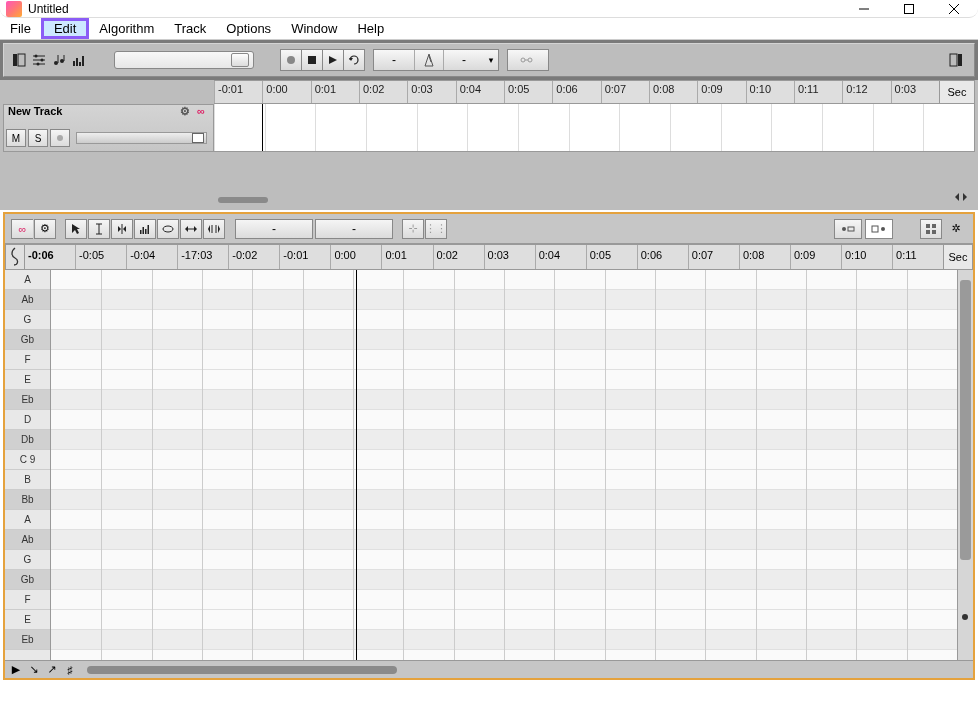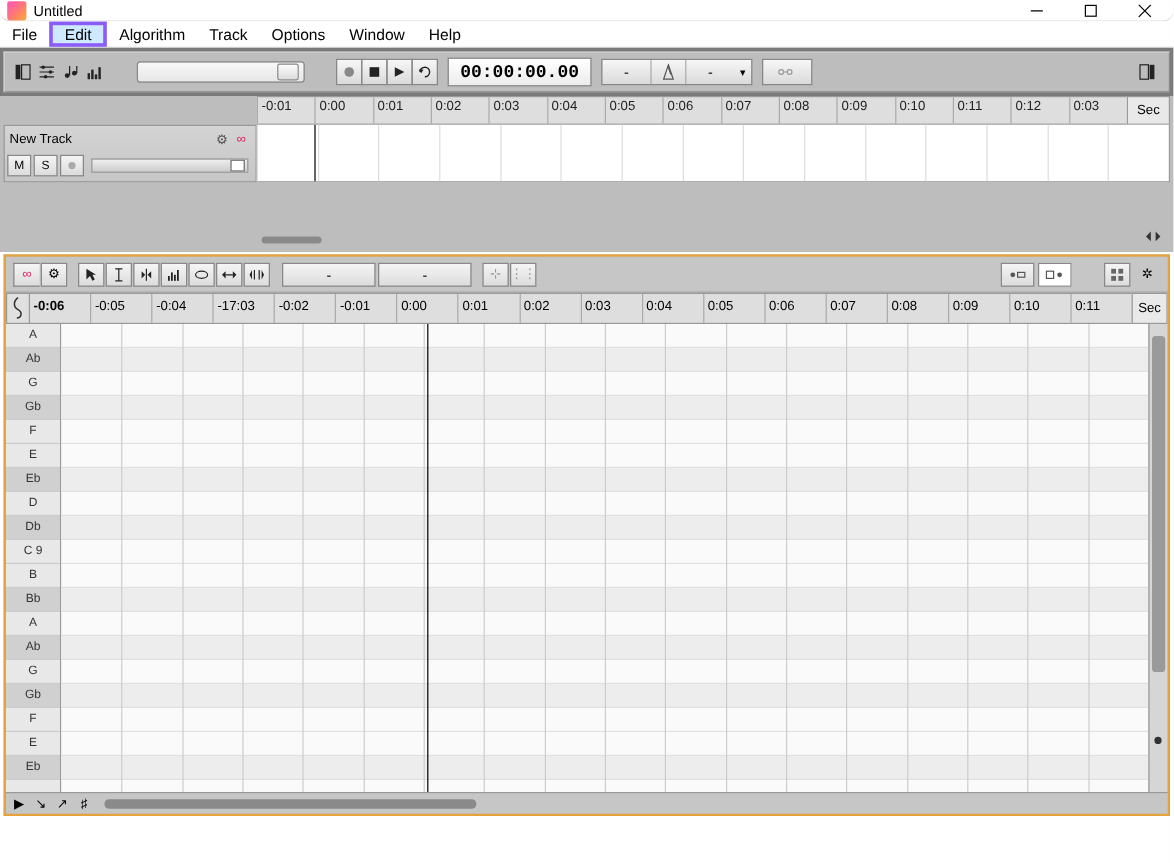--- a/index.html
+++ b/index.html
@@ -43,21 +43,21 @@
 
 .timeline-panel { background: #bdbdbd; padding: 0 3px 3px 3px; }
 .ruler-row { display: flex; height: 24px; }
 .track-head-space { width: 211px; background: #bdbdbd; }
 .ruler { flex: 1; display:flex; background: #dedede; border-top: 1px solid #999; border-bottom: 1px solid #999; position:relative;}
 .ruler .tick { flex:1; border-left:1px solid #aaa; font-size:11px; padding-left:3px; padding-top:2px; color:#222; position:relative;}
 .sec-label { width: 36px; background: #e9e9e9; border:1px solid #999; display:flex;align-items:center;justify-content:center; font-size:11px;}
 
 .track-row { display: flex; height: 48px; }
 .track-header { width: 211px; background: linear-gradient(#d4d4d4,#c6c6c6); border: 1px solid #999; display:flex; flex-direction:column; }
-.track-header .th-top { display:flex; align-items:center; height:22px; padding:0 4px;}
+.track-header .th-top { display:flex; align-items:flex-start; height:22px; padding:0 4px;font-weight:bold;}
 .track-header .th-top .name { flex:1; font-size:11px; }
 .track-header .th-top .icn { width:16px; text-align:center; font-size:11px; color:#555;}
 .track-header .th-bot { display:flex; align-items:center; height:22px; padding:0 2px; gap:2px;}
 .track-header .sm-btn { width:20px; height:18px; border:1px solid #888; background:linear-gradient(#f5f5f5,#dcdcdc); font-size:10px; display:flex;align-items:center;justify-content:center;}
 .track-header .tslider { flex:1; height:12px; background:linear-gradient(#eee,#ccc); border:1px solid #999; margin:0 4px; position:relative;}
 .track-header .tslider .thumb{ position:absolute; right:2px; top:0; width:12px; height:10px; background:#fff; border:1px solid #666;}
 .track-lane { flex:1; background:#fff; border-right:1px solid #999; border-bottom:1px solid #999; position:relative; display:flex;}
 .track-lane .cell { flex:1; border-left:1px solid #ddd;}
 .track-lane .cell:first-child{border-left:none;}
 .track-lane .cursor { position:absolute; left:48px; top:0; bottom:0; width:1px; background:#000;}
@@ -190,21 +190,20 @@
             <polygon points="1,1 9,5 1,9" fill="#222"></polygon>
           </svg>
         </div>
     <div class="tbtn">
           <svg width="12" height="12">
             <path d="M2 6 A4 4 0 1 1 6 10" fill="none" stroke="#222" stroke-width="1.2"></path>
             <polygon points="1,4 3,7 5,4" fill="#222"></polygon>
           </svg>
         </div>
   </div>
-  <div class="timedisp">00:00:00.00</div>
   <div class="tempo-box">
     <div class="seg">-</div>
     <div class="mid">
           <svg width="12" height="14">
             <polygon points="6,1 10,13 2,13" fill="none" stroke="#555"></polygon>
             <line x1="6" y1="3" x2="8" y2="9" stroke="#555"></line>
           </svg>
         </div>
     <div class="seg">-</div>
     <div class="drop">▾</div>

